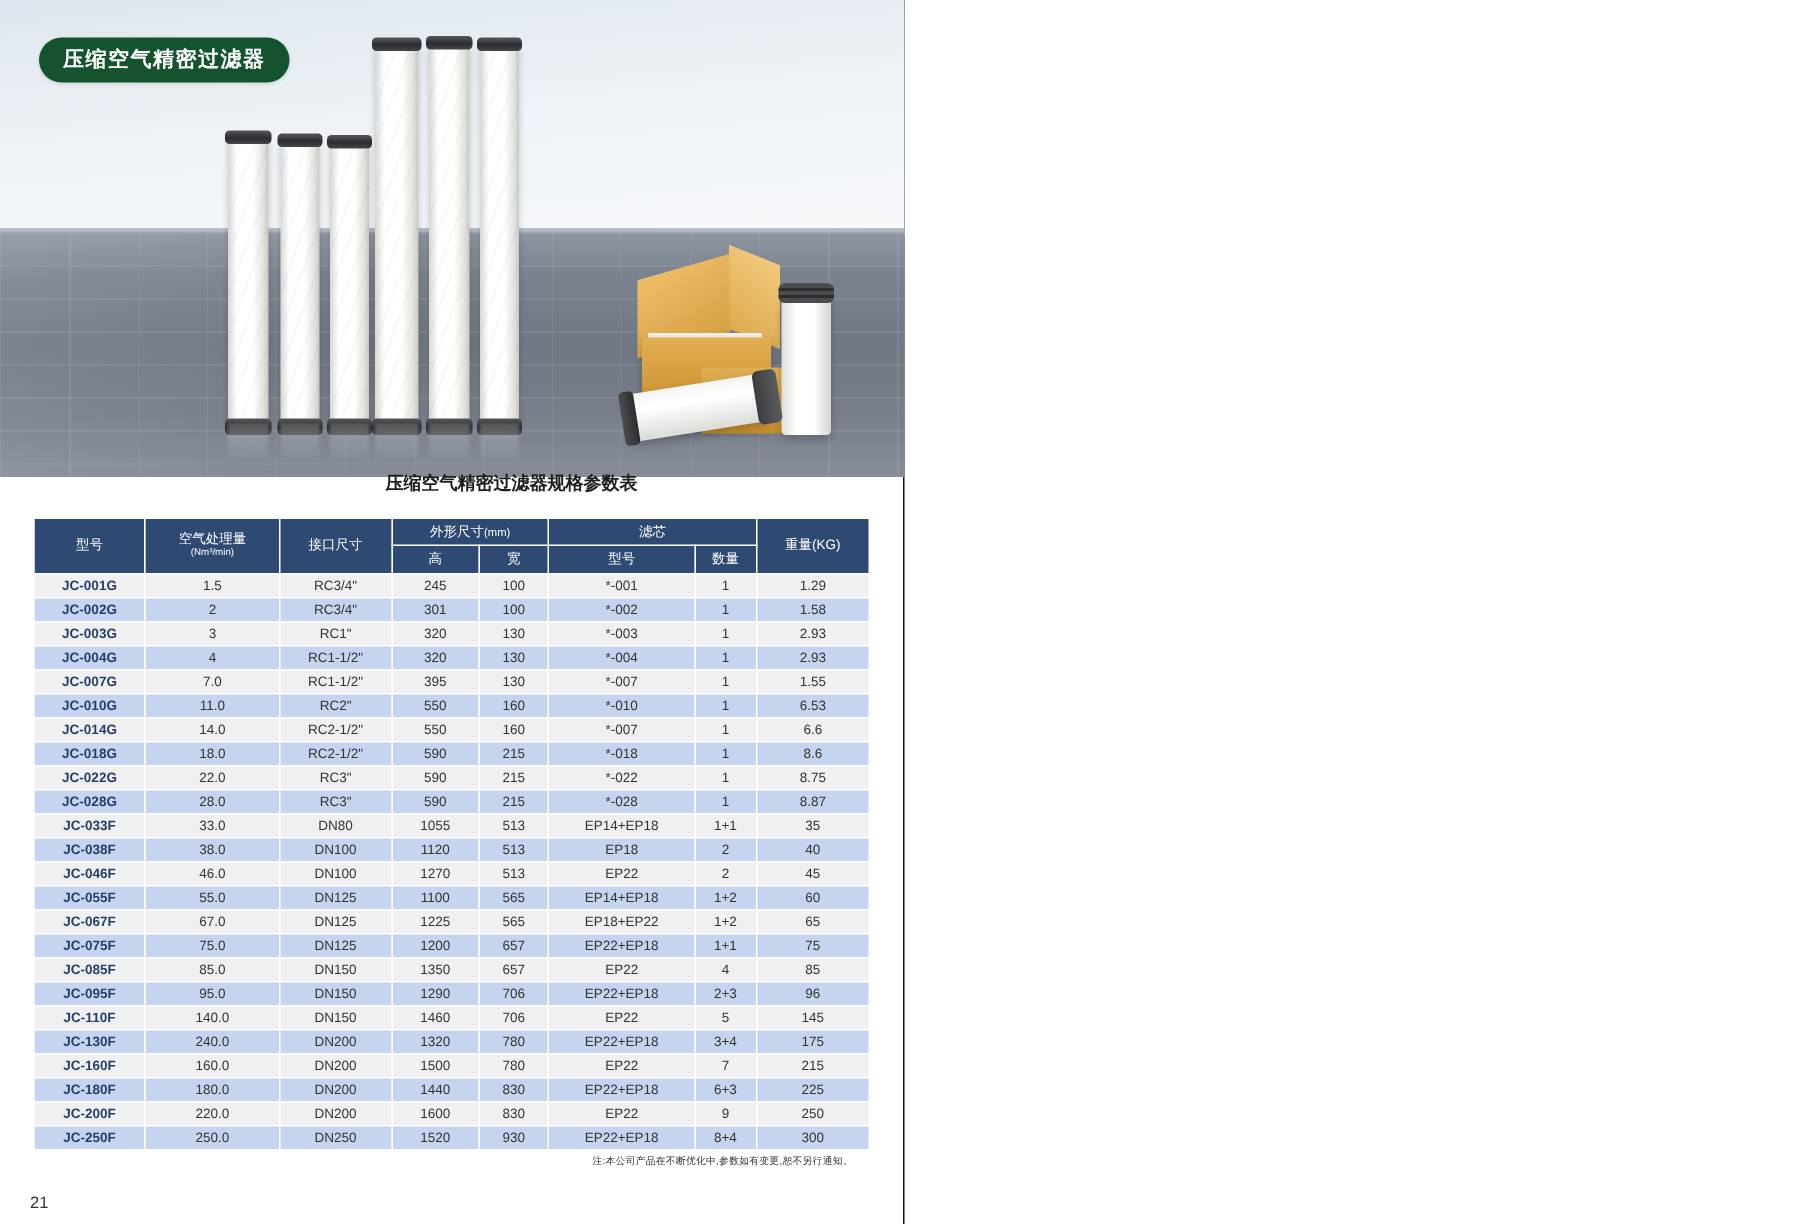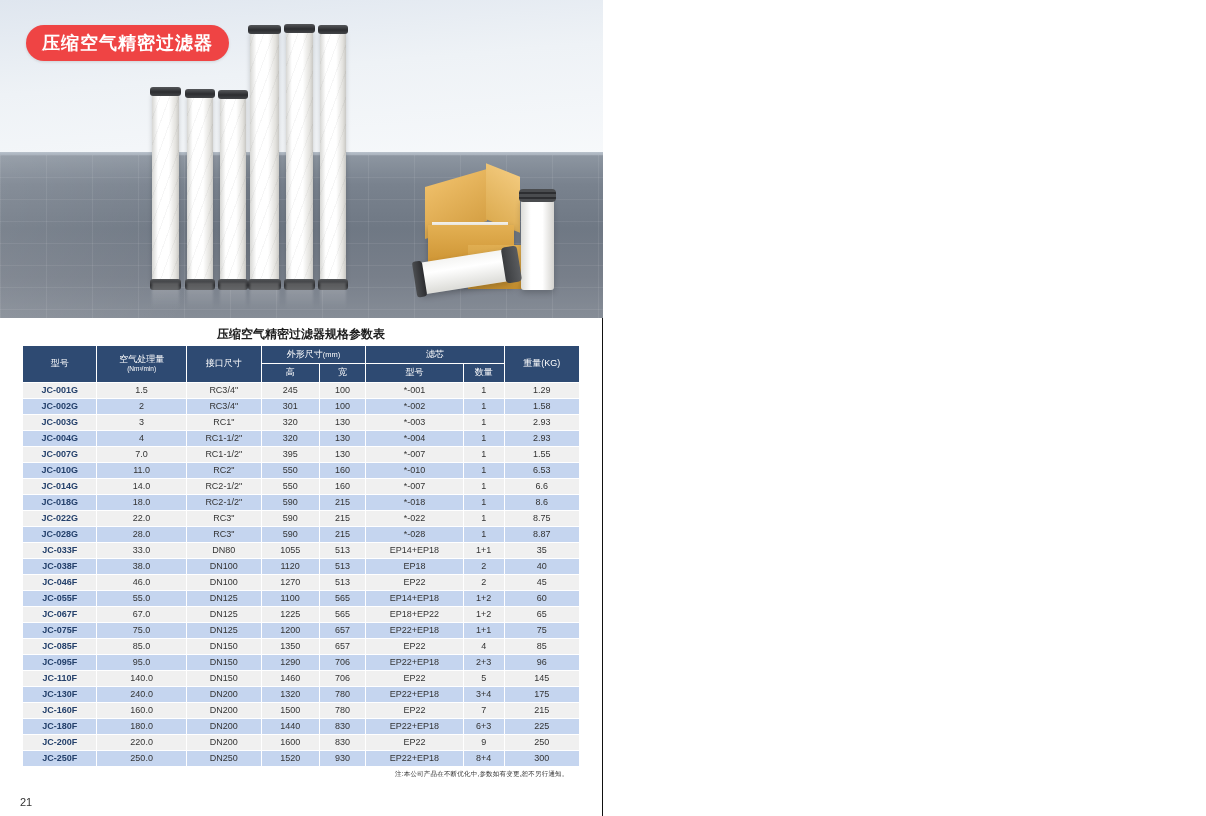--- a/index.html
+++ b/index.html
@@ -118,22 +118,22 @@
   }
   .stand .scap {
     position:absolute; left:-2px; right:-2px; top:-9px; height:13px;
     background: repeating-linear-gradient(180deg,#4a4c4f 0 3px,#2d2e31 3px 5px);
     border-radius:4px;
   }
 
   
   .badge {
     position:absolute; display:inline-flex; align-items:center; justify-content:center;
-    background:#ef4444; color:#ffffff; border-radius:999px;
-    font-size:18px; font-weight:bold; letter-spacing:1px;
+    background:#14532d; color:#ffffff; border-radius:999px;
+    font-size:14px; font-weight:bold; letter-spacing:1px;
     padding:6px 16px; white-space:nowrap;
     box-shadow:0 1px 3px rgba(0,0,0,.12);
   }
   .badge-left  { left:26px;  top:25px; }
 
   
   .tbl-title {
     position:absolute; width:100%; text-align:center;
     font-size:12px; color:#1d1d1d; font-weight:bold;
   }
@@ -219,21 +219,21 @@
         <div class="scap"></div>
       </div>
       <div class="lying">
         <div class="lcap l"></div>
           <div class="lcap r"></div>
       </div>
     </div>
 
     <div class="badge badge-left">压缩空气精密过滤器</div>
 
-    <div class="tbl-title" style="top:326px;">压缩空气精密过滤器规格参数表</div>
+    <div class="tbl-title" style="top:314px;margin-left:40px;">压缩空气精密过滤器规格参数表</div>
 
     <table class="spec">
       <thead>
         <tr>
           <th rowspan="2">型号</th>
           <th rowspan="2">
             <span>空气处理量</span>
             <span class="unit">(Nm³/min)</span>
           </th>
           <th rowspan="2">接口尺寸</th>

